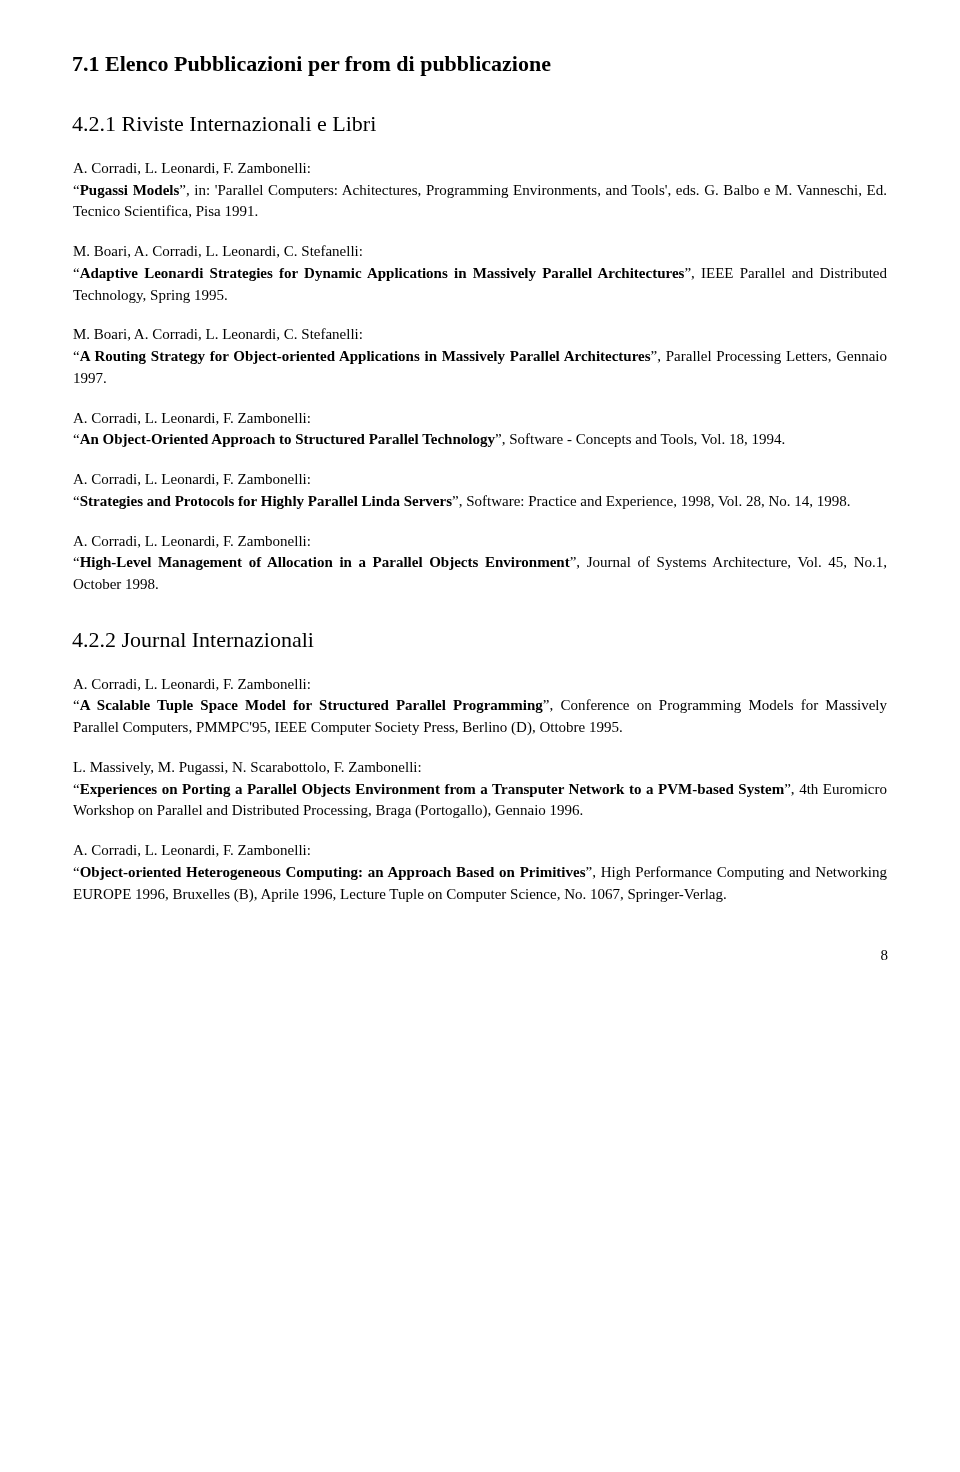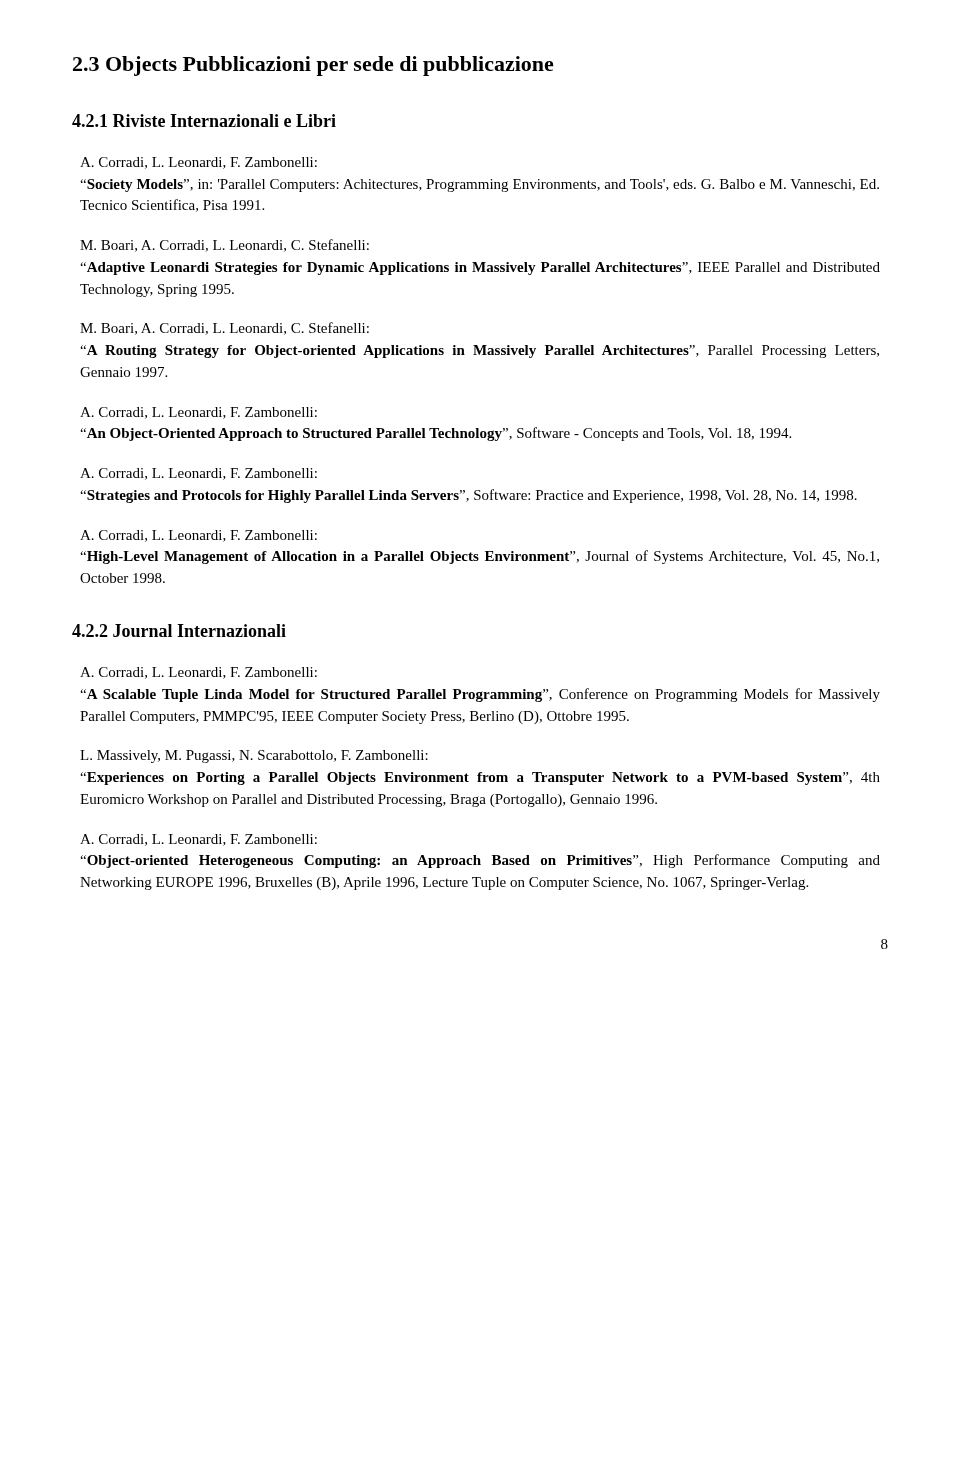--- a/index.html
+++ b/index.html
@@ -16,56 +16,56 @@
       padding: 48px 72px 60px 72px;
       max-width: 960px;
       margin: 0 auto;
     }
     .section-title {
       font-size: 22px;
       font-weight: bold;
       margin-bottom: 18px;
     }
     .subsection-title {
-      font-size: 18px;
-      font-weight: bold;
+      font-size: 22px;
+      font-weight: normal;
       margin-top: 28px;
       margin-bottom: 18px;
     }
     .pub-entry {
       margin-bottom: 18px;
     }
     .pub-entry p {
-      margin: 8px;
+      margin: 1px;
       text-align: justify;
     }
     .page-number {
       text-align: right;
       margin-top: 40px;
       font-size: 15px;
     }
   </style>
 </head>
 <body>
 
 <h1 class="section-title">
-  <span>2.3</span>
-  <span> </span><span>Objects Pubblicazioni per sede di pubblicazione</span>
+  <span>7.1</span>
+  <span> </span><span>Elenco Pubblicazioni per from di pubblicazione</span>
 </h1>
 
 <h2 class="subsection-title">
   <span>4.2.1</span>
   <span> </span><span>Riviste Internazionali e Libri</span>
 </h2>
 
 <div class="pub-entry">
   <p>
     <span>A. Corradi, L. Leonardi, F. Zambonelli:</span>
     <br>
-    “<strong>Society Models</strong>”<span>, in: 'Parallel Computers: Achitectures, Programming Environments, and Tools', eds. G. Balbo e M. Vanneschi, Ed. Tecnico Scientifica, Pisa 1991.</span>
+    “<strong>Pugassi Models</strong>”<span>, in: 'Parallel Computers: Achitectures, Programming Environments, and Tools', eds. G. Balbo e M. Vanneschi, Ed. Tecnico Scientifica, Pisa 1991.</span>
   </p>
 </div>
 
 <div class="pub-entry">
   <p>
     <span>M. Boari, A. Corradi, L. Leonardi, C. Stefanelli:</span>
     <br>
     “<strong>Adaptive Leonardi Strategies for Dynamic Applications in Massively Parallel Architectures</strong>”<span>, IEEE Parallel and Distributed Technology, Spring 1995.</span>
   </p>
 </div>
@@ -104,21 +104,21 @@
 
 <h2 class="subsection-title">
   <span>4.2.2</span>
   <span> </span><span>Journal Internazionali</span>
 </h2>
 
 <div class="pub-entry">
   <p>
     <span>A. Corradi, L. Leonardi, F. Zambonelli:</span>
     <br>
-    “<strong>A Scalable Tuple Linda Model for Structured Parallel Programming</strong>”<span>, Conference on Programming Models for Massively Parallel Computers, PMMPC'95, IEEE Computer Society Press, Berlino (D), Ottobre 1995.</span>
+    “<strong>A Scalable Tuple Space Model for Structured Parallel Programming</strong>”<span>, Conference on Programming Models for Massively Parallel Computers, PMMPC'95, IEEE Computer Society Press, Berlino (D), Ottobre 1995.</span>
   </p>
 </div>
 
 <div class="pub-entry">
   <p>
     <span>L. Massively, M. Pugassi, N. Scarabottolo, F. Zambonelli:</span>
     <br>
     “<strong>Experiences on Porting a Parallel Objects Environment from a Transputer Network to a PVM-based System</strong>”<span>, 4th Euromicro Workshop on Parallel and Distributed Processing, Braga (Portogallo), Gennaio 1996.</span>
   </p>
 </div>

